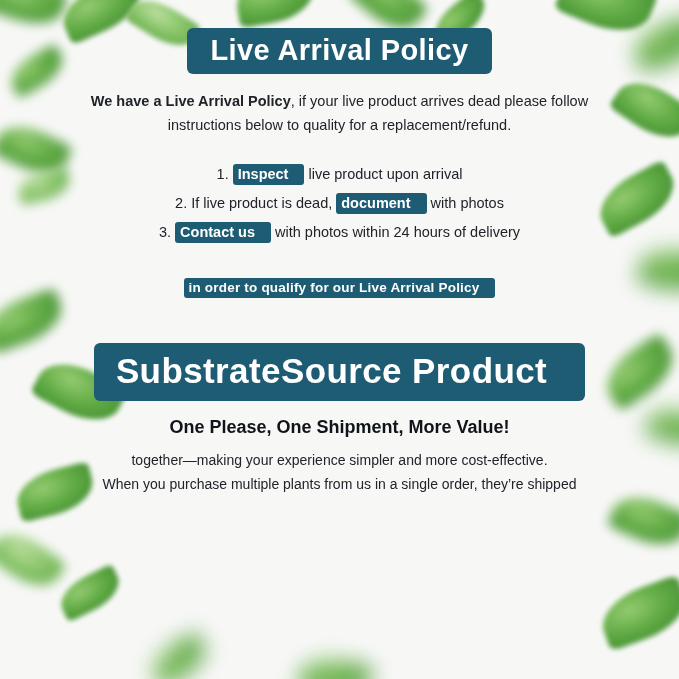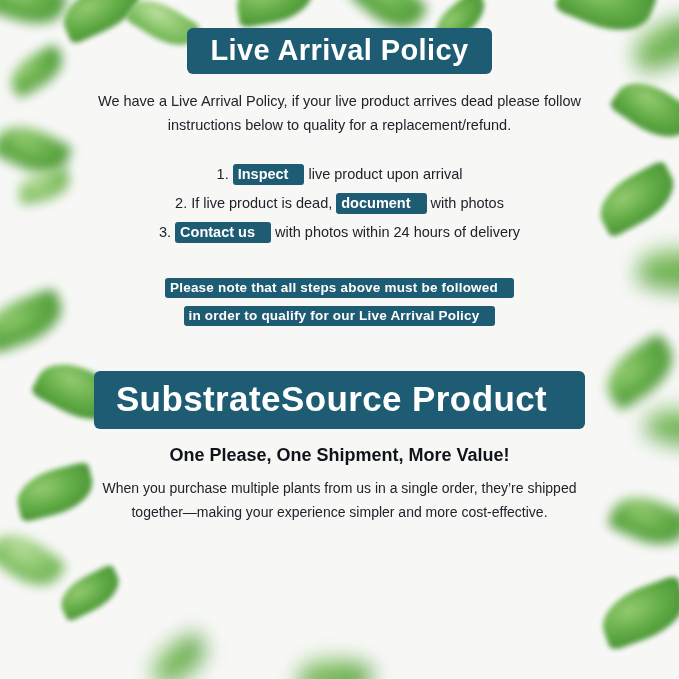--- a/index.html
+++ b/index.html
@@ -63,21 +63,21 @@
 
   #intro {
     margin: 16px auto 0 auto;
     width: 540px;
     text-align: center;
     font-size: 14.5px;
     color: #20232a;
     line-height: 1.65;
   }
   #intro .hl-soft {
-    font-weight: normal;
+    font-weight: bold;
   }
 
   .steps {
     margin: 22px auto 0 auto;
     width: 430px;
     font-size: 14.5px;
     color: #20232a;
     line-height: 2.0;
   }
   .step-line {
@@ -197,32 +197,29 @@
       <span>If live product is dead, </span><span class="hl">document</span><span> with photos</span>
     </div>
     <div class="step-line">
       <span class="num">3.</span>
       <span></span><span class="hl">Contact us</span><span> with photos within 24 hours of delivery</span>
     </div>
   </div>
 
   <div id="note">
     <div>
-      <span class="hl">Please note that all steps above must be followed</span>
-    </div>
-    <div>
       <span class="hl">in order to qualify for our Live Arrival Policy</span>
     </div>
   </div>
 
 
   <div id="product-banner-wrap">
     <div id="product-banner" class="banner">SubstrateSource Product</div>
   </div>
 
   <div id="subhead">One Please, One Shipment, More Value!</div>
 
   <div id="outro">
+    <div>together—making your experience simpler and more cost-effective.</div>
     <div>When you purchase multiple plants from us in a single order, they’re shipped</div>
-    <div>together—making your experience simpler and more cost-effective.</div>
   </div>
 
 </div>
 
 </body></html>

